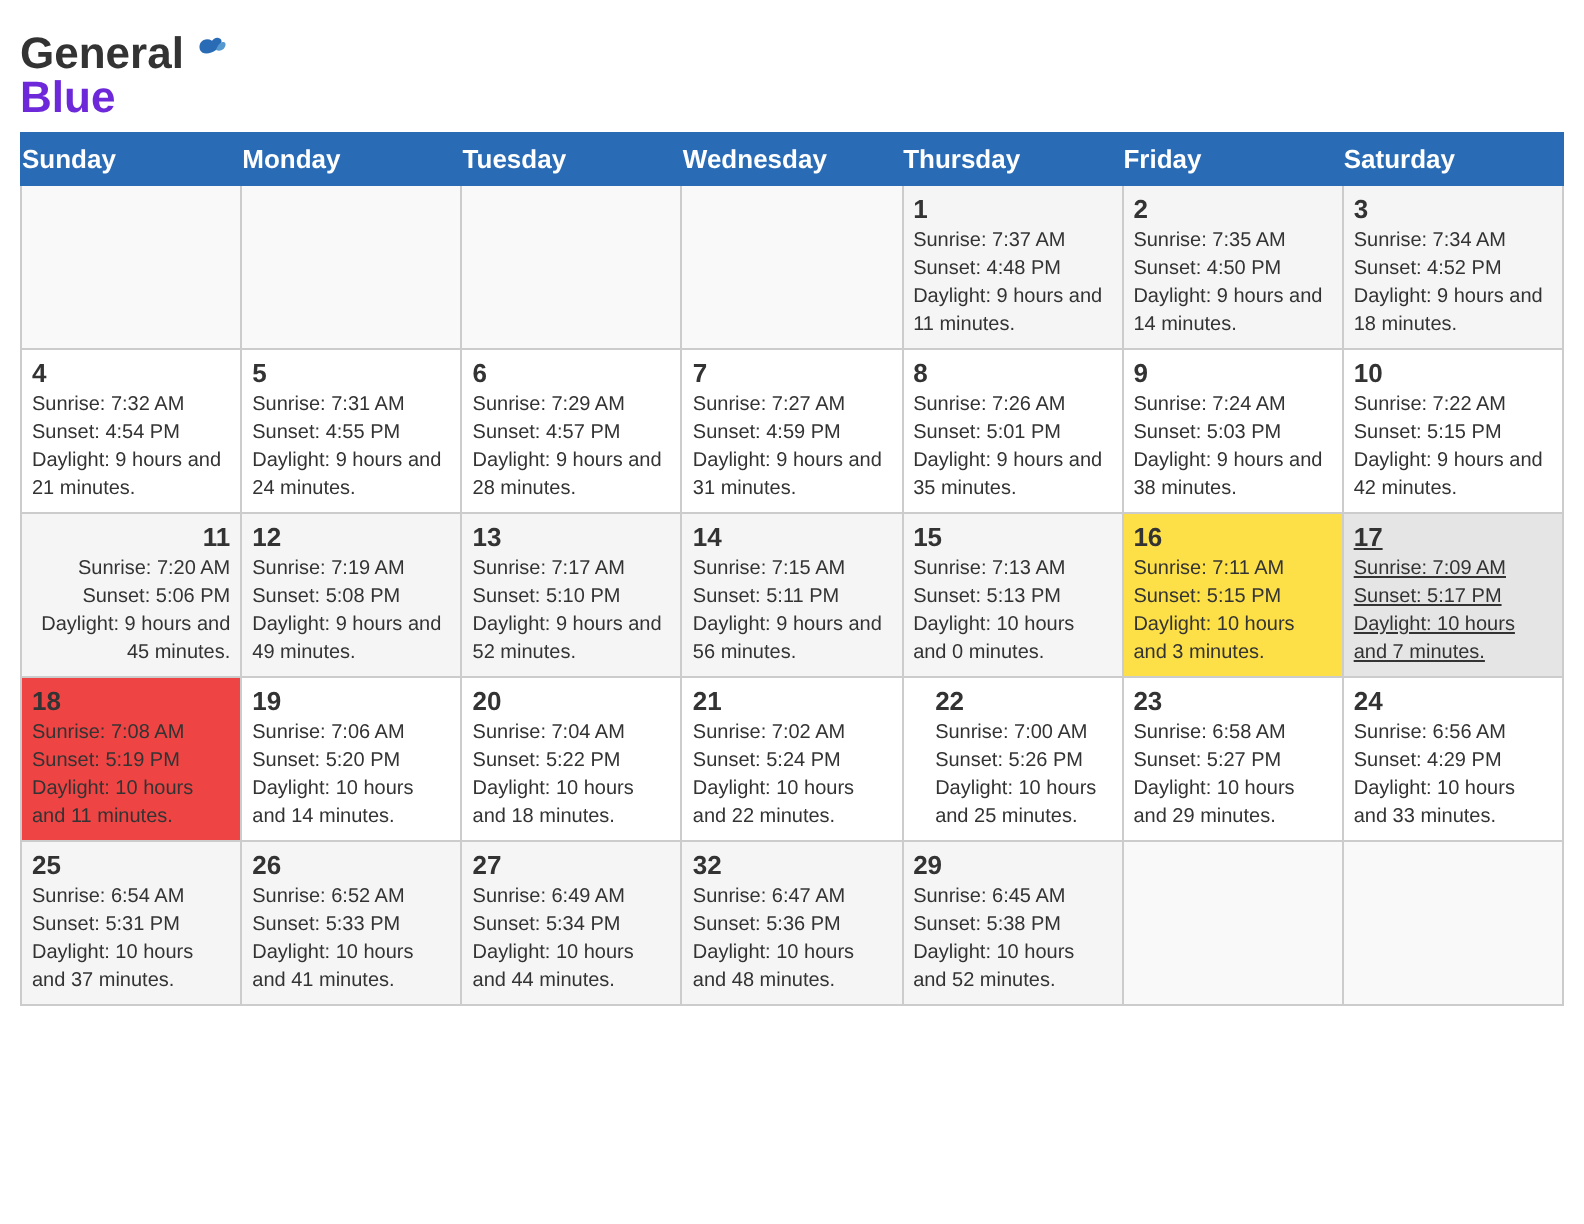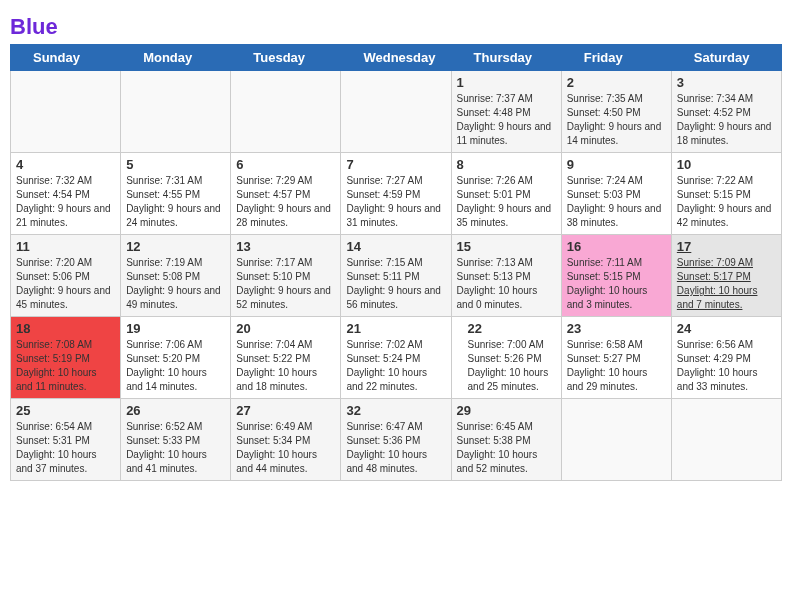--- a/index.html
+++ b/index.html
@@ -58,21 +58,21 @@
     }
     .calendar {
       width: 100%;
       border-collapse: collapse;
       table-layout: fixed;
     }
     .calendar th {
       background: #2a6bb5;
       color: #fff;
       text-align: left;
-      padding: 5px 22px;
+      padding: 5px 0;
       font-size: 13px;
       font-weight: bold;
       border: 1px solid #2a6bb5;
     }
     .calendar td {
       vertical-align: top;
       padding: 4px 5px;
       border: 1px solid #ccc;
       font-size: 10.5px;
       color: #333;
@@ -100,20 +100,27 @@
     }
     .empty-cell {
       background: #f9f9f9 !important;
     }
   </style>
 </head>
 <body>
 
 <div class="header">
   <div class="logo">
+    <div class="logo-top">
+      <span class="logo-general">General</span>
+      <svg class="logo-bird" viewBox="0 0 30 30">
+        <path d="M 15 5 C 10 2, 4 6, 6 12 C 8 16, 14 15, 18 12 C 22 9, 24 4, 20 3 C 18 2, 16 4, 15 5 Z" fill="#2a6bb5"></path>
+        <path d="M 18 12 C 22 14, 26 10, 25 7 C 24 5, 20 6, 18 12 Z" fill="#5599d0"></path>
+      </svg>
+    </div>
     <span class="logo-blue">Blue</span>
   </div>
   <div class="title-block">
     <div class="month-title"></div>
     <div class="subtitle"></div>
   </div>
 </div>
 
 <table class="calendar">
   <thead>
@@ -200,21 +207,21 @@
         </td>
         <td style="background: rgb(255, 255, 255);">
           <span class="day-num">10</span>
           <div class="day-info">Sunrise: 7:22 AM
 Sunset: 5:15 PM
 Daylight: 9 hours
 and 42 minutes.</div>
         </td>
       </tr>
       <tr>
-        <td style="background: rgb(245, 245, 245);">
+        <td style="background: rgb(245, 245, 245); text-align: right;">
           <span class="day-num">11</span>
           <div class="day-info">Sunrise: 7:20 AM
 Sunset: 5:06 PM
 Daylight: 9 hours
 and 45 minutes.</div>
         </td>
         <td style="background: rgb(245, 245, 245);">
           <span class="day-num">12</span>
           <div class="day-info">Sunrise: 7:19 AM
 Sunset: 5:08 PM
@@ -235,21 +242,21 @@
 Daylight: 9 hours
 and 56 minutes.</div>
         </td>
         <td style="background: rgb(245, 245, 245);">
           <span class="day-num">15</span>
           <div class="day-info">Sunrise: 7:13 AM
 Sunset: 5:13 PM
 Daylight: 10 hours
 and 0 minutes.</div>
         </td>
-        <td style="background: #f9a8d4;">
+        <td style="background: #fde047;">
           <span class="day-num">16</span>
           <div class="day-info">Sunrise: 7:11 AM
 Sunset: 5:15 PM
 Daylight: 10 hours
 and 3 minutes.</div>
         </td>
         <td style="background: #e5e5e5; text-decoration: underline;">
           <span class="day-num">17</span>
           <div class="day-info">Sunrise: 7:09 AM
 Sunset: 5:17 PM

